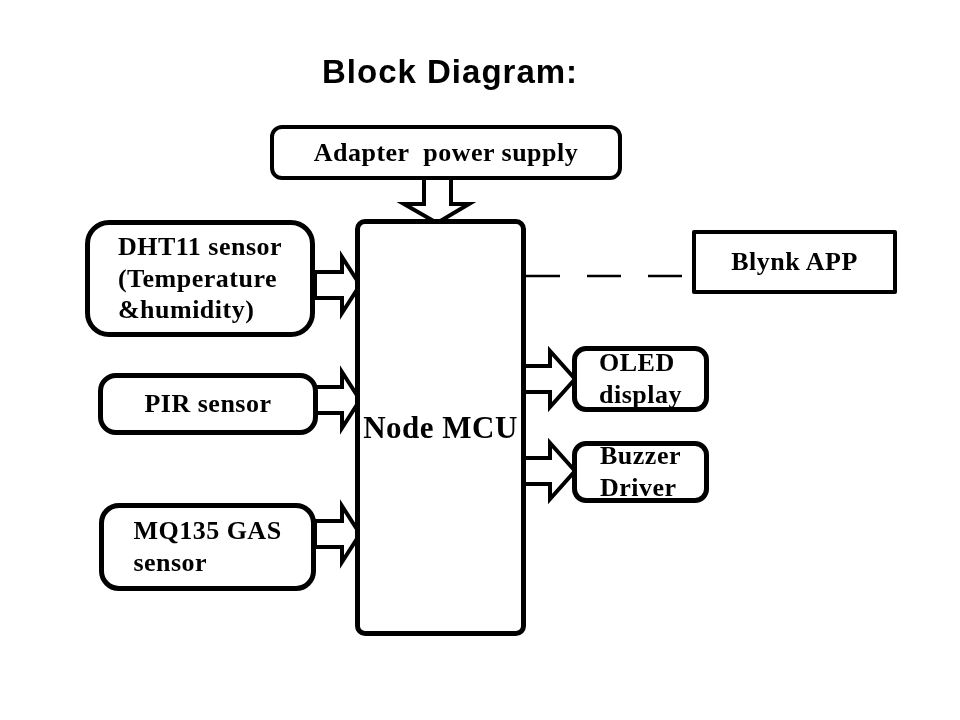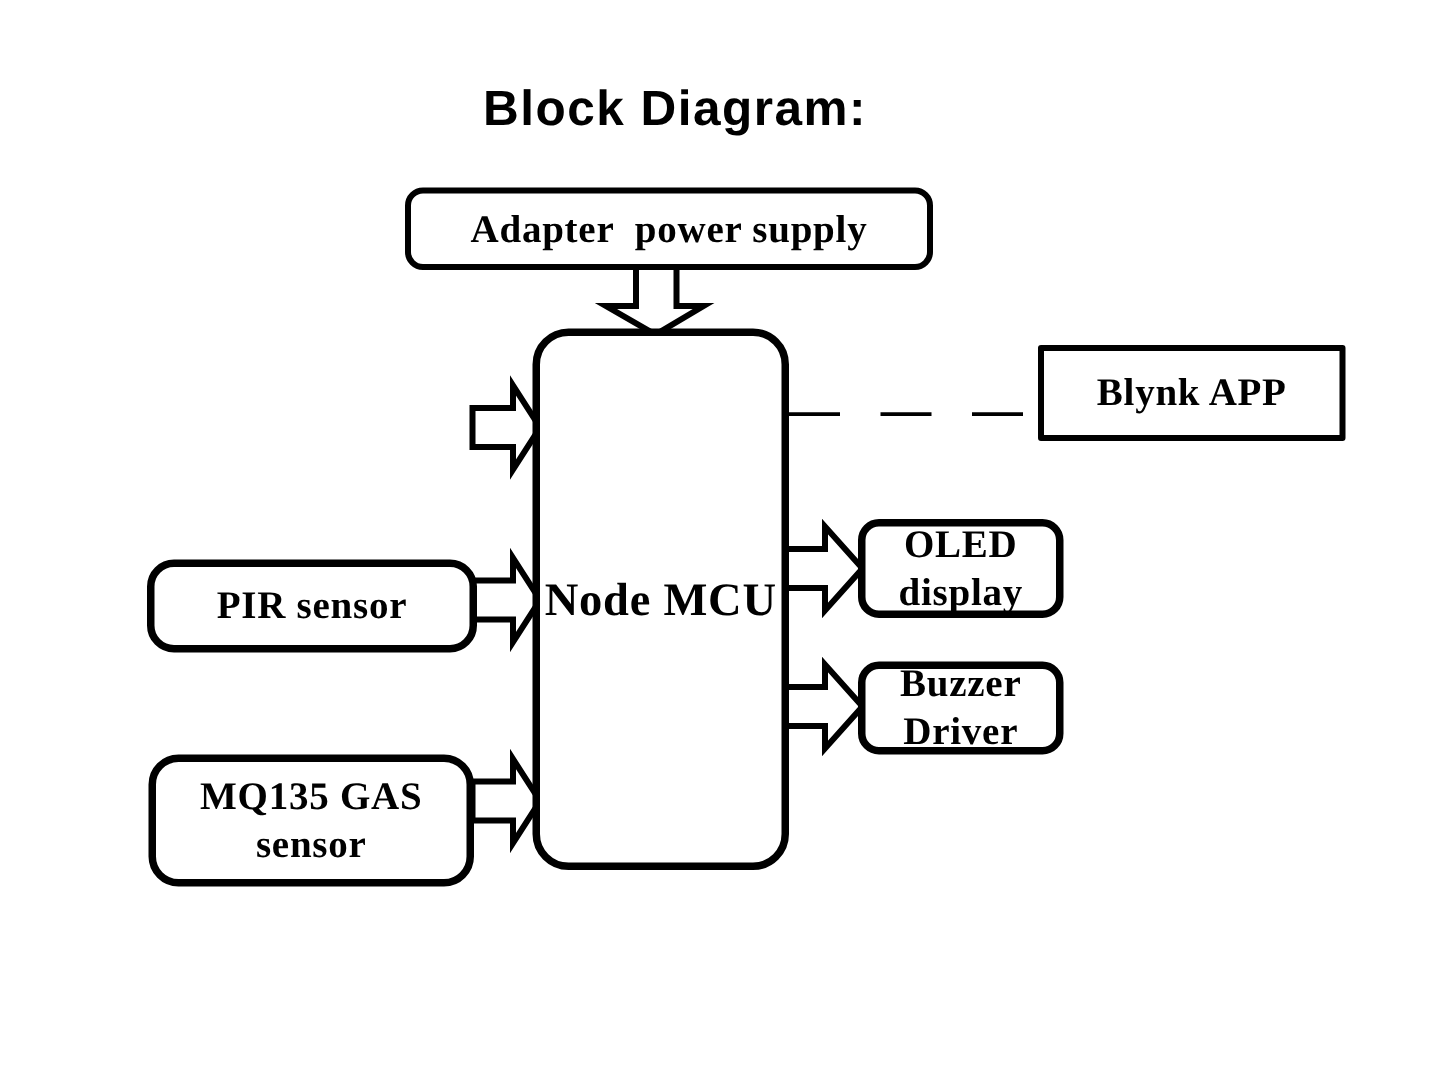--- a/index.html
+++ b/index.html
@@ -34,21 +34,20 @@
     height: 720px;
   }
   .node {
     position: absolute;
     box-sizing: border-box;
     background: #ffffff;
     border: 5px solid #000000;
     display: flex;
     align-items: center;
     justify-content: center;
-    text-align: center;
   }
   .node .label {
     font-weight: 700;
     font-size: 26px;
     line-height: 1.22;
     letter-spacing: 0.5px;
     color: #000000;
     white-space: pre-wrap;
   }
   .node-adapter {
@@ -61,22 +60,22 @@
   }
   .node-pir {
     left: 98px; top: 373px; width: 220px; height: 62px;
     border-radius: 18px;
   }
   .node-mq135 {
     left: 99px; top: 503px; width: 217px; height: 88px;
     border-radius: 20px;
   }
   .node-nodemcu {
-    left: 355px; top: 219px; width: 171px; height: 361px;
-    border-radius: 24px;
+    left: 355px; top: 219px; width: 171px; height: 417px;
+    border-radius: 10px;
   }
   .node-nodemcu .label {
     font-size: 31px;
   }
   .node-blynk {
     left: 692px; top: 230px; width: 205px; height: 64px;
     border-width: 4px; border-radius: 2px;
   }
   .node-oled {
     left: 572px; top: 346px; width: 137px; height: 66px;
@@ -119,20 +118,25 @@
 
     <polygon class="block-arrow" points="523,458 550,458 550,443 575,471 550,499 550,484 523,484"></polygon>
 
     <line class="dashed-link" x1="526" y1="276" x2="691" y2="276"></line>
   </svg>
 
   <div class="node node-adapter">
     <span class="label">Adapter  power supply</span>
   </div>
 
+  <div class="node node-dht11">
+    <span class="label">DHT11 sensor
+(Temperature
+&amp;humidity)</span>
+  </div>
 
   <div class="node node-pir">
     <span class="label">PIR sensor</span>
   </div>
 
   <div class="node node-mq135">
     <span class="label">MQ135 GAS
 sensor</span>
   </div>
 

